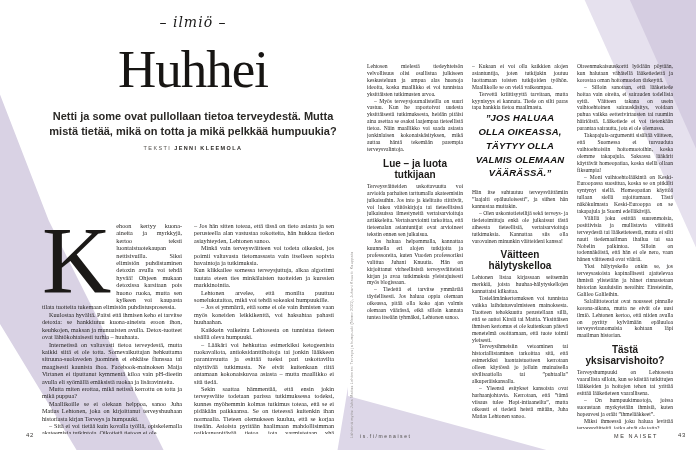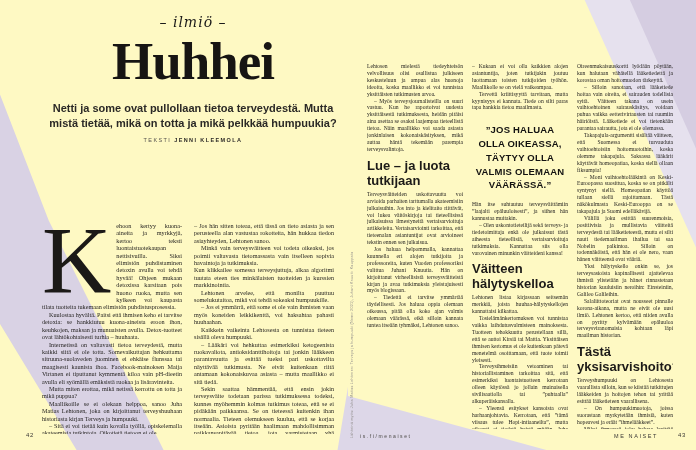--- a/index.html
+++ b/index.html
@@ -1,16 +1,16 @@
 <!DOCTYPE html>
 <html><head>
 <meta charset="utf-8">
 <style>
   html,body{margin:0;padding:0;background:#888;}
-  .spread{position:relative;width:696px;height:450px;background:#fef9c3;overflow:hidden;
+  .spread{position:relative;width:696px;height:450px;background:#ffffff;overflow:hidden;
           font-family:"Liberation Serif",serif;color:#201e1c;}
   .page{position:absolute;top:0;height:450px;width:348px;overflow:hidden;}
   .page-left{left:0;}
   .page-right{left:348px;}
 
   
   .deco{position:absolute;pointer-events:none;}
   .deco-left-wedge{left:0;top:0;width:348px;height:450px;background:#d9d2e4;
       clip-path:polygon(0 21%,14% 49%,47% 100%,22% 100%,0 72%);}
   .deco-left-gutter{left:0;top:0;width:348px;height:450px;background:#ddd7e8;
@@ -18,45 +18,45 @@
   .deco-tr-light{left:0;top:0;width:348px;height:450px;background:#e6e1ee;
       clip-path:polygon(68% 0,100% 0,100% 55%);}
   .deco-tr-dark{left:0;top:0;width:348px;height:450px;background:#d5cde1;
       clip-path:polygon(81% 0,100% 0,100% 33%);}
   .deco-bl{left:0;top:0;width:348px;height:450px;background:#ddd7e8;
       clip-path:polygon(0 88%,57% 100%,0 100%);}
 
   
   .header{position:absolute;left:48px;top:14px;width:290px;text-align:center;}
   .kicker{font-family:"DejaVu Serif",serif;font-style:italic;font-size:14px;letter-spacing:1px;color:#1c1b1a;}
-  .title{margin-top:6px;font-family:"Liberation Serif",serif;font-weight:700;font-size:53px;
+  .title{margin-top:14px;font-family:"Liberation Serif",serif;font-weight:400;font-size:53px;
          line-height:0.97;letter-spacing:-1px;color:#171513;}
   .standfirst{margin:14px auto 0;width:290px;font-family:"Liberation Sans",sans-serif;
          font-weight:700;font-size:11px;line-height:1.3;color:#2b2926;}
   .byline{margin-top:7px;font-family:"Liberation Sans",sans-serif;font-size:5.5px;
          letter-spacing:1.4px;color:#55524e;}
   .byline b{color:#2b2926;}
 
   
   .cols-left{position:absolute;left:42px;top:222px;width:292px;height:212px;display:flex;gap:12px;}
   .cols-left .col{width:140px;height:212px;overflow:hidden;}
   .cols-right{position:absolute;left:19px;top:63px;width:306px;height:366px;display:flex;gap:9px;}
   .cols-right .col{width:96px;height:366px;overflow:hidden;}
 
   .col p{margin:0;text-align:justify;font-size:6px;line-height:7.2px;color:#211f1d;}
   .cols-left .col p{font-size:6.2px;line-height:7.4px;}
   .cols-right .col p{font-size:5.6px;line-height:6.9px;}
   .col p + p{text-indent:7px;}
-  .subhead{font-family:"Liberation Sans",sans-serif;font-weight:700;font-size:13px;
-           text-align:left;margin:5px 0 3px;color:#1c1a18;}
+  .subhead{font-family:"Liberation Sans",sans-serif;font-weight:700;font-size:10px;
+           text-align:center;margin:5px 0 3px;color:#1c1a18;}
   .dropcap{float:left;font-family:"Liberation Serif",serif;font-weight:400;font-size:96px;
            line-height:0.76;margin:3px 5px 0 0;color:#1b1917;}
 
   .pull-quote{font-family:"Liberation Sans",sans-serif;font-weight:700;font-size:9.5px;
-           line-height:1.45;text-align:center;color:#131211;margin:12px 0 9px;letter-spacing:0.2px;}
+           line-height:1.45;text-align:center;color:#131211;margin:0 0 9px;letter-spacing:0.2px;font-style:italic;}
 
   
   .pagenum{position:absolute;font-family:"Liberation Sans",sans-serif;font-size:6px;
            letter-spacing:0.6px;color:#3a3835;}
   .pn-left{left:26px;top:432px;}
   .footer-url{position:absolute;left:12px;top:433px;font-family:"Liberation Sans",sans-serif;
            font-size:5px;letter-spacing:1.6px;color:#4a4845;}
   .footer-brand{position:absolute;left:266px;top:433px;font-family:"Liberation Sans",sans-serif;
            font-size:5.5px;letter-spacing:1.6px;color:#3a3835;}
   .pn-right{left:330px;top:432px;}

